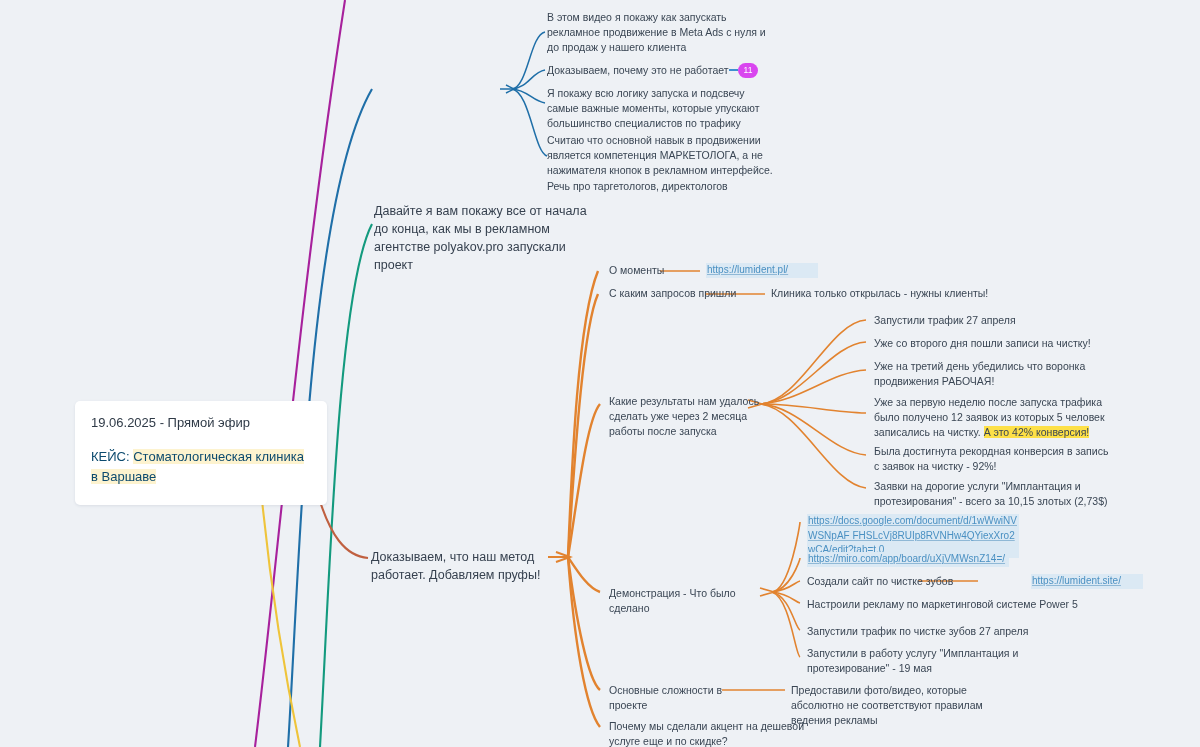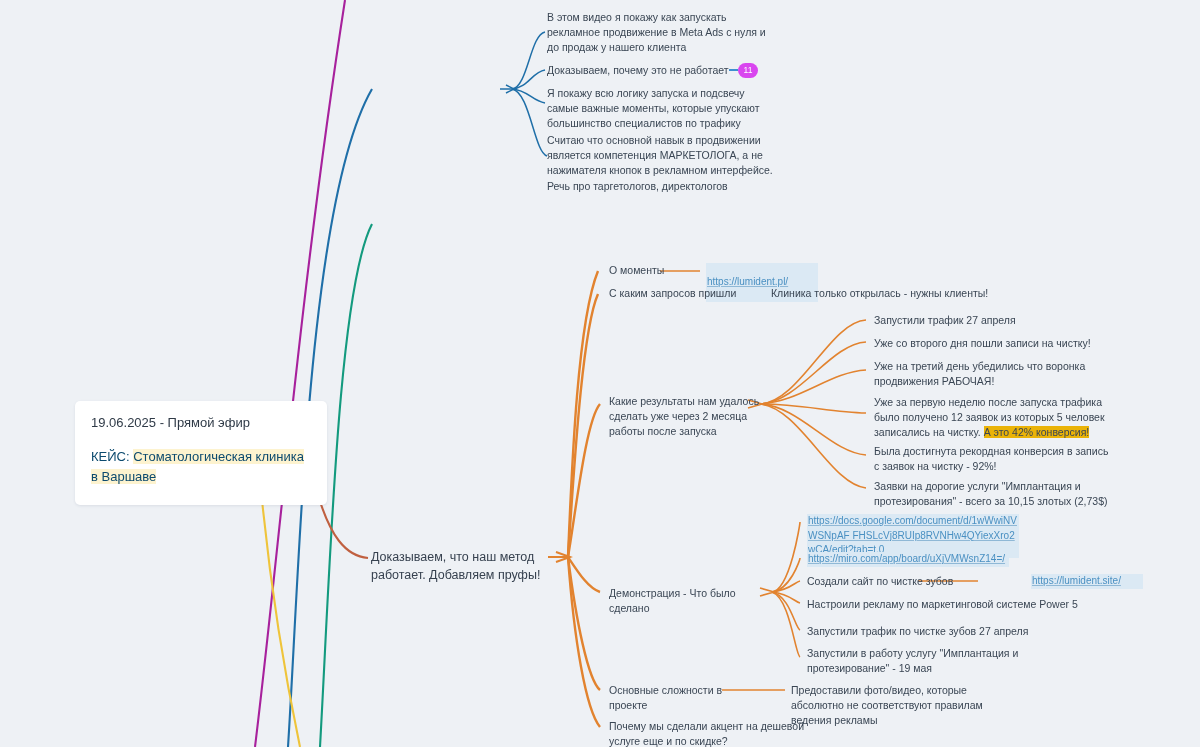--- a/index.html
+++ b/index.html
@@ -43,21 +43,21 @@
     font-size: 10px;
     word-break: break-all;
   }
   .link-chip {
     background: #dbe9f4;
   }
   .hl {
     background: #fdf3cf;
   }
   .hl-strong {
-    background: #eab308;
+    background: #fde047;
   }
   
   #center-card {
     position: absolute;
     left: 75px;
     top: 401px;
     width: 252px;
     height: 104px;
     background: #ffffff;
     border-radius: 5px;
@@ -163,25 +163,26 @@
 
 
   <div class="node n-lvl2" style="left:547px; top:10px; width:230px;">В этом видео я покажу как запускать рекламное продвижение в Meta Ads с нуля и до продаж у нашего клиента</div>
 
   <div class="node n-lvl2" style="left:547px; top:63px; width:240px;"><span>Доказываем, почему это не работает</span><span class="badge-dash"></span><span class="badge">11</span></div>
 
   <div class="node n-lvl2" style="left:547px; top:86px; width:230px;">Я покажу всю логику запуска и подсвечу самые важные моменты, которые упускают большинство специалистов по трафику</div>
 
   <div class="node n-lvl2" style="left:547px; top:133px; width:238px;">Считаю что основной навык в продвижении является компетенция МАРКЕТОЛОГА, а не нажимателя кнопок в рекламном интерфейсе. Речь про таргетологов, директологов</div>
 
+  <div class="node n-lvl1" style="left:374px; top:202px; width:230px;">Давайте я вам покажу все от начала до конца, как мы в рекламном агентстве polyakov.pro запускали проект</div>
 
   <div class="node n-lvl1" style="left:371px; top:548px; width:205px;">Доказываем, что наш метод работает. Добавляем пруфы!</div>
 
   <div class="node n-lvl2" style="left:609px; top:263px; width:110px;">О моменты</div>
-  <div class="node link-text link-chip" style="left:706px; top:263px; width:110px; padding:12px 1px;">https://lumident.pl/</div>
+  <div class="node link-text link-chip" style="left:706px; top:263px; width:110px; padding:0 1px;">https://lumident.pl/</div>
 
   <div class="node n-lvl2" style="left:609px; top:286px; width:150px;">С каким запросов пришли</div>
   <div class="node n-lvl2" style="left:771px; top:286px; width:260px;">Клиника только открылась - нужны клиенты!</div>
 
   <div class="node n-lvl2" style="left:609px; top:394px; width:160px;">Какие результаты нам удалось сделать уже через 2 месяца работы после запуска</div>
 
   <div class="node n-lvl2" style="left:874px; top:313px; width:240px;">Запустили трафик 27 апреля</div>
   <div class="node n-lvl2" style="left:874px; top:336px; width:250px;">Уже со второго дня пошли записи на чистку!</div>
   <div class="node n-lvl2" style="left:874px; top:359px; width:230px;">Уже на третий день убедились что воронка продвижения РАБОЧАЯ!</div>
   <div class="node n-lvl2" style="left:874px; top:395px; width:248px;"><span>Уже за первую неделю после запуска трафика было получено 12 заявок из которых 5 человек записались на чистку.</span> <span class="hl-strong">А это 42% конверсия!</span></div>

